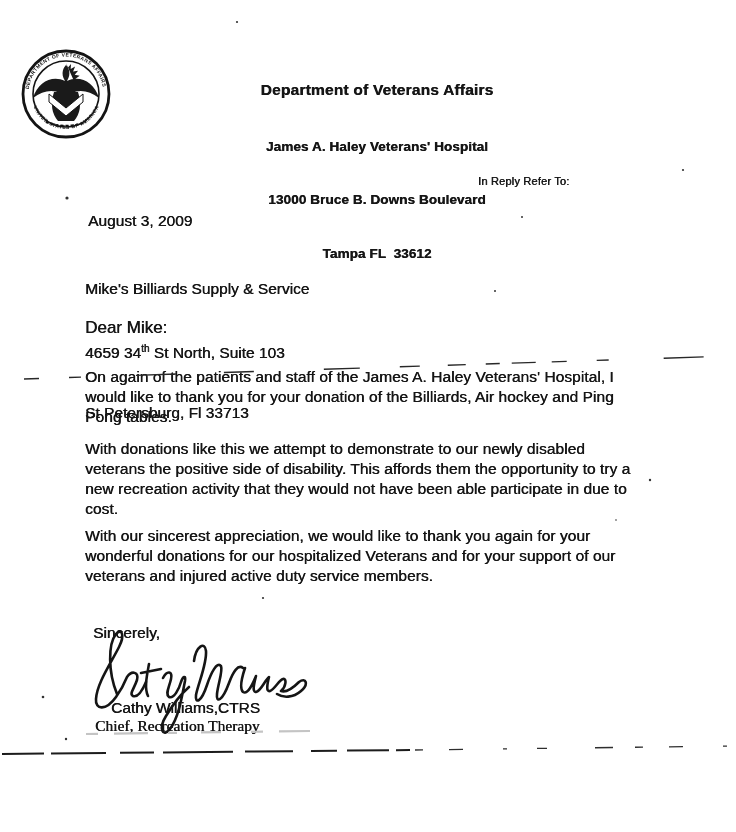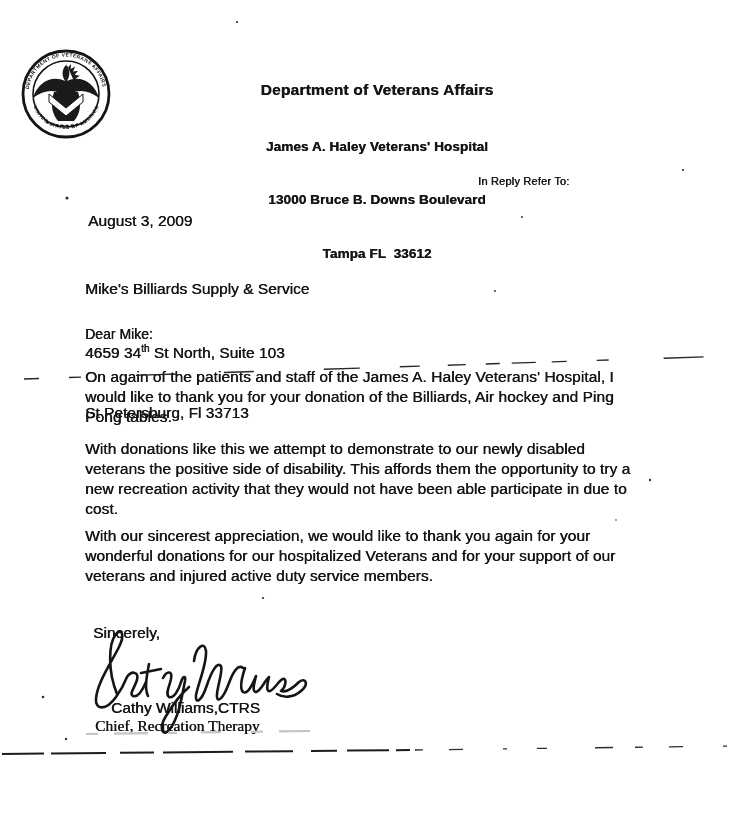--- a/index.html
+++ b/index.html
@@ -23,21 +23,21 @@
   }
   .lh-dept { font-size: 15.5px; font-weight: bold; letter-spacing: 0.2px; margin-bottom: 3px; }
   .lh-line { font-size: 13.5px; font-weight: bold; line-height: 17.4px; letter-spacing: 0.1px; text-align: center; }
 
   .reply-ref { left: 478px; top: 175px; font-size: 11px; letter-spacing: 0.2px; text-align: center; }
   .date-line { left: 88px; top: 188px; font-size: 15.5px; margin-top: 24px; }
 
   .recipient { left: 85px; top: 239px; font-size: 15.5px; line-height: 20px; white-space: pre; }
   .recipient sup { font-size: 10px; }
 
-  .salutation { left: 85px; top: 326px; font-size: 14px; }
+  .salutation { left: 85px; top: 318px; font-size: 17px; }
 
   .para {
     position: absolute; left: 85px; width: 640px;
     font-size: 15.5px; line-height: 20px;
     white-space: pre-line;
     letter-spacing: 0.05px;
   }
   .p1 { top: 351px; }
   .p2 { top: 423px; }
   .p3 { top: 510px; }

